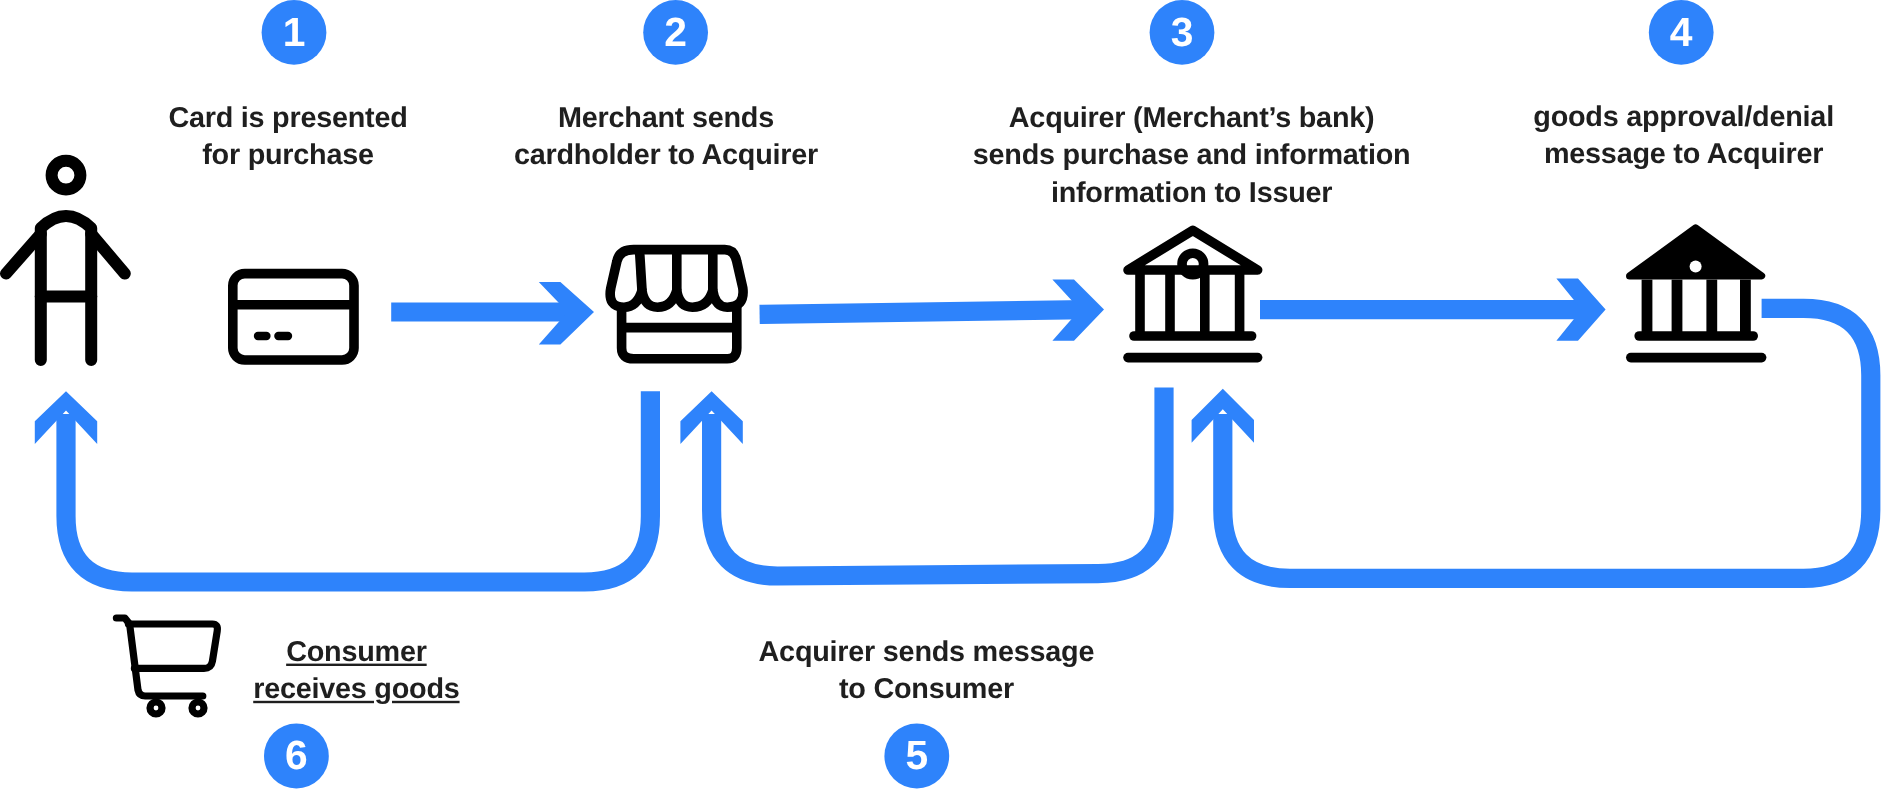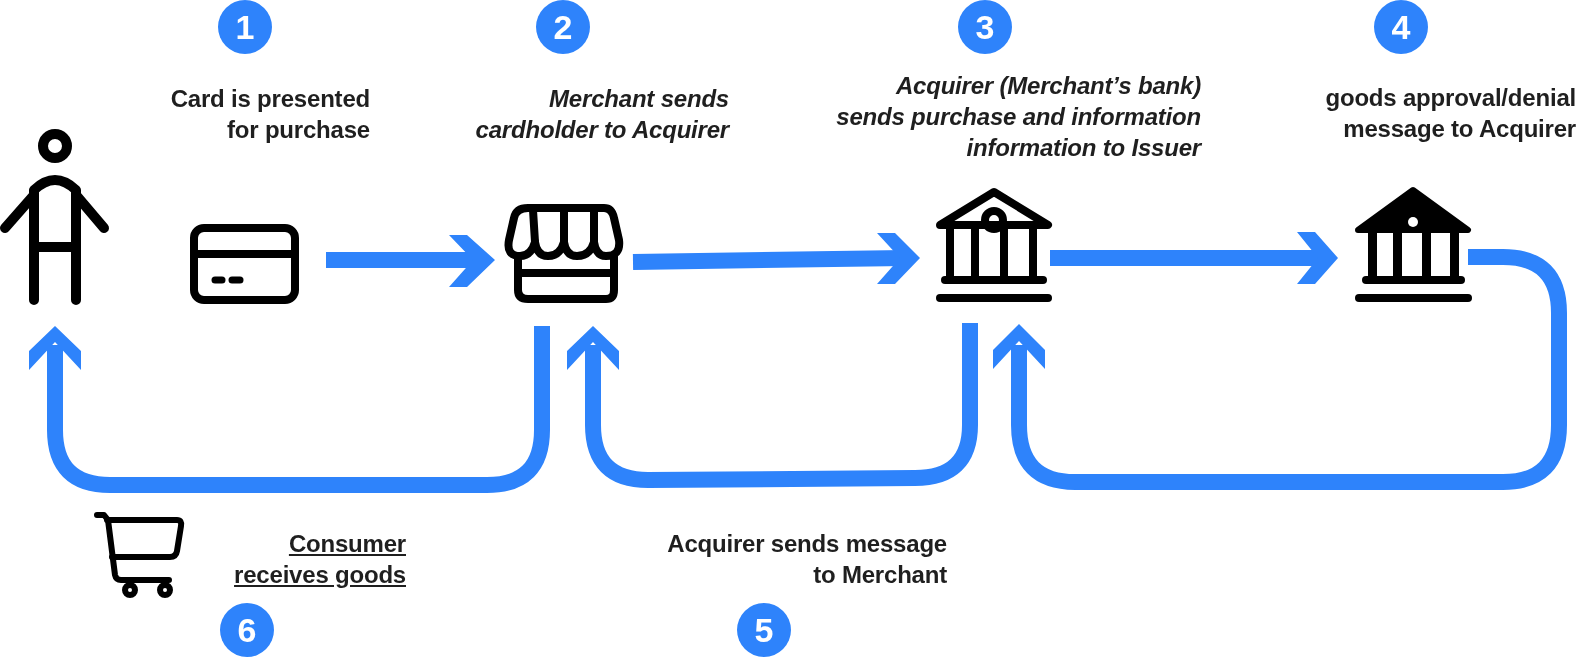--- a/index.html
+++ b/index.html
@@ -4,21 +4,21 @@
   <style>
     html, body { margin: 0; padding: 0; background: #ffffff; }
     body { width: 1581px; height: 663px; position: relative; overflow: hidden;
            font-family: "Liberation Sans", "DejaVu Sans", sans-serif; }
     .canvas { position: absolute; left: 0; top: 0; width: 1581px; height: 663px; }
     svg.layer { position: absolute; left: 0; top: 0; }
     .badge { position: absolute; width: 54px; height: 54px; border-radius: 50%;
              background: #2E83FB; color: #ffffff; font-weight: bold; font-size: 34px;
              display: flex; align-items: center; justify-content: center; line-height: 1; }
     .label { position: absolute; color: #1f1f1f; font-weight: bold; font-size: 24px;
-             line-height: 31px; text-align: right; white-space: nowrap; letter-spacing: -0.2px; }
+             line-height: 31px; text-align: center; white-space: nowrap; letter-spacing: -0.2px; }
     .label span { display: block; }
   </style>
 </head>
 <body>
 
 <div class="canvas">
 
   <svg class="layer" width="1581" height="663" viewBox="0 0 1581 663">
     <g fill="none" stroke="#2E83FB" stroke-width="16">
 
@@ -106,34 +106,34 @@
   <div class="badge" style="left:536px; top:0px;">2</div>
   <div class="badge" style="left:958px; top:0px;">3</div>
   <div class="badge" style="left:1374px; top:0px;">4</div>
   <div class="badge" style="left:737px; top:603px;">5</div>
   <div class="badge" style="left:220px; top:603px;">6</div>
 
   <div class="label" style="left:110px; top:83px; width:260px;">
     <span>Card is presented</span>
     <span>for purchase</span>
   </div>
-  <div class="label" style="left:413px; top:83px; width:316px;font-style:italic;">
+  <div class="label" style="left:397px; top:83px; width:316px;">
     <span>Merchant sends</span>
     <span>cardholder to Acquirer</span>
   </div>
-  <div class="label" style="left:785px; top:70px; width:416px;font-style:italic;">
+  <div class="label" style="left:785px; top:83px; width:416px;">
     <span>Acquirer (Merchant’s bank)</span>
     <span>sends purchase and information</span>
     <span>information to Issuer</span>
   </div>
   <div class="label" style="left:1230px; top:82px; width:346px;">
     <span>goods approval/denial</span>
     <span>message to Acquirer</span>
   </div>
   <div class="label" style="left:597px; top:528px; width:350px;">
     <span>Acquirer sends message</span>
-    <span>to Merchant</span>
+    <span>to Consumer</span>
   </div>
   <div class="label" style="left:188px; top:528px; width:218px;text-decoration:underline;">
     <span>Consumer</span>
     <span>receives goods</span>
   </div>
 </div>
 
 </body></html>

